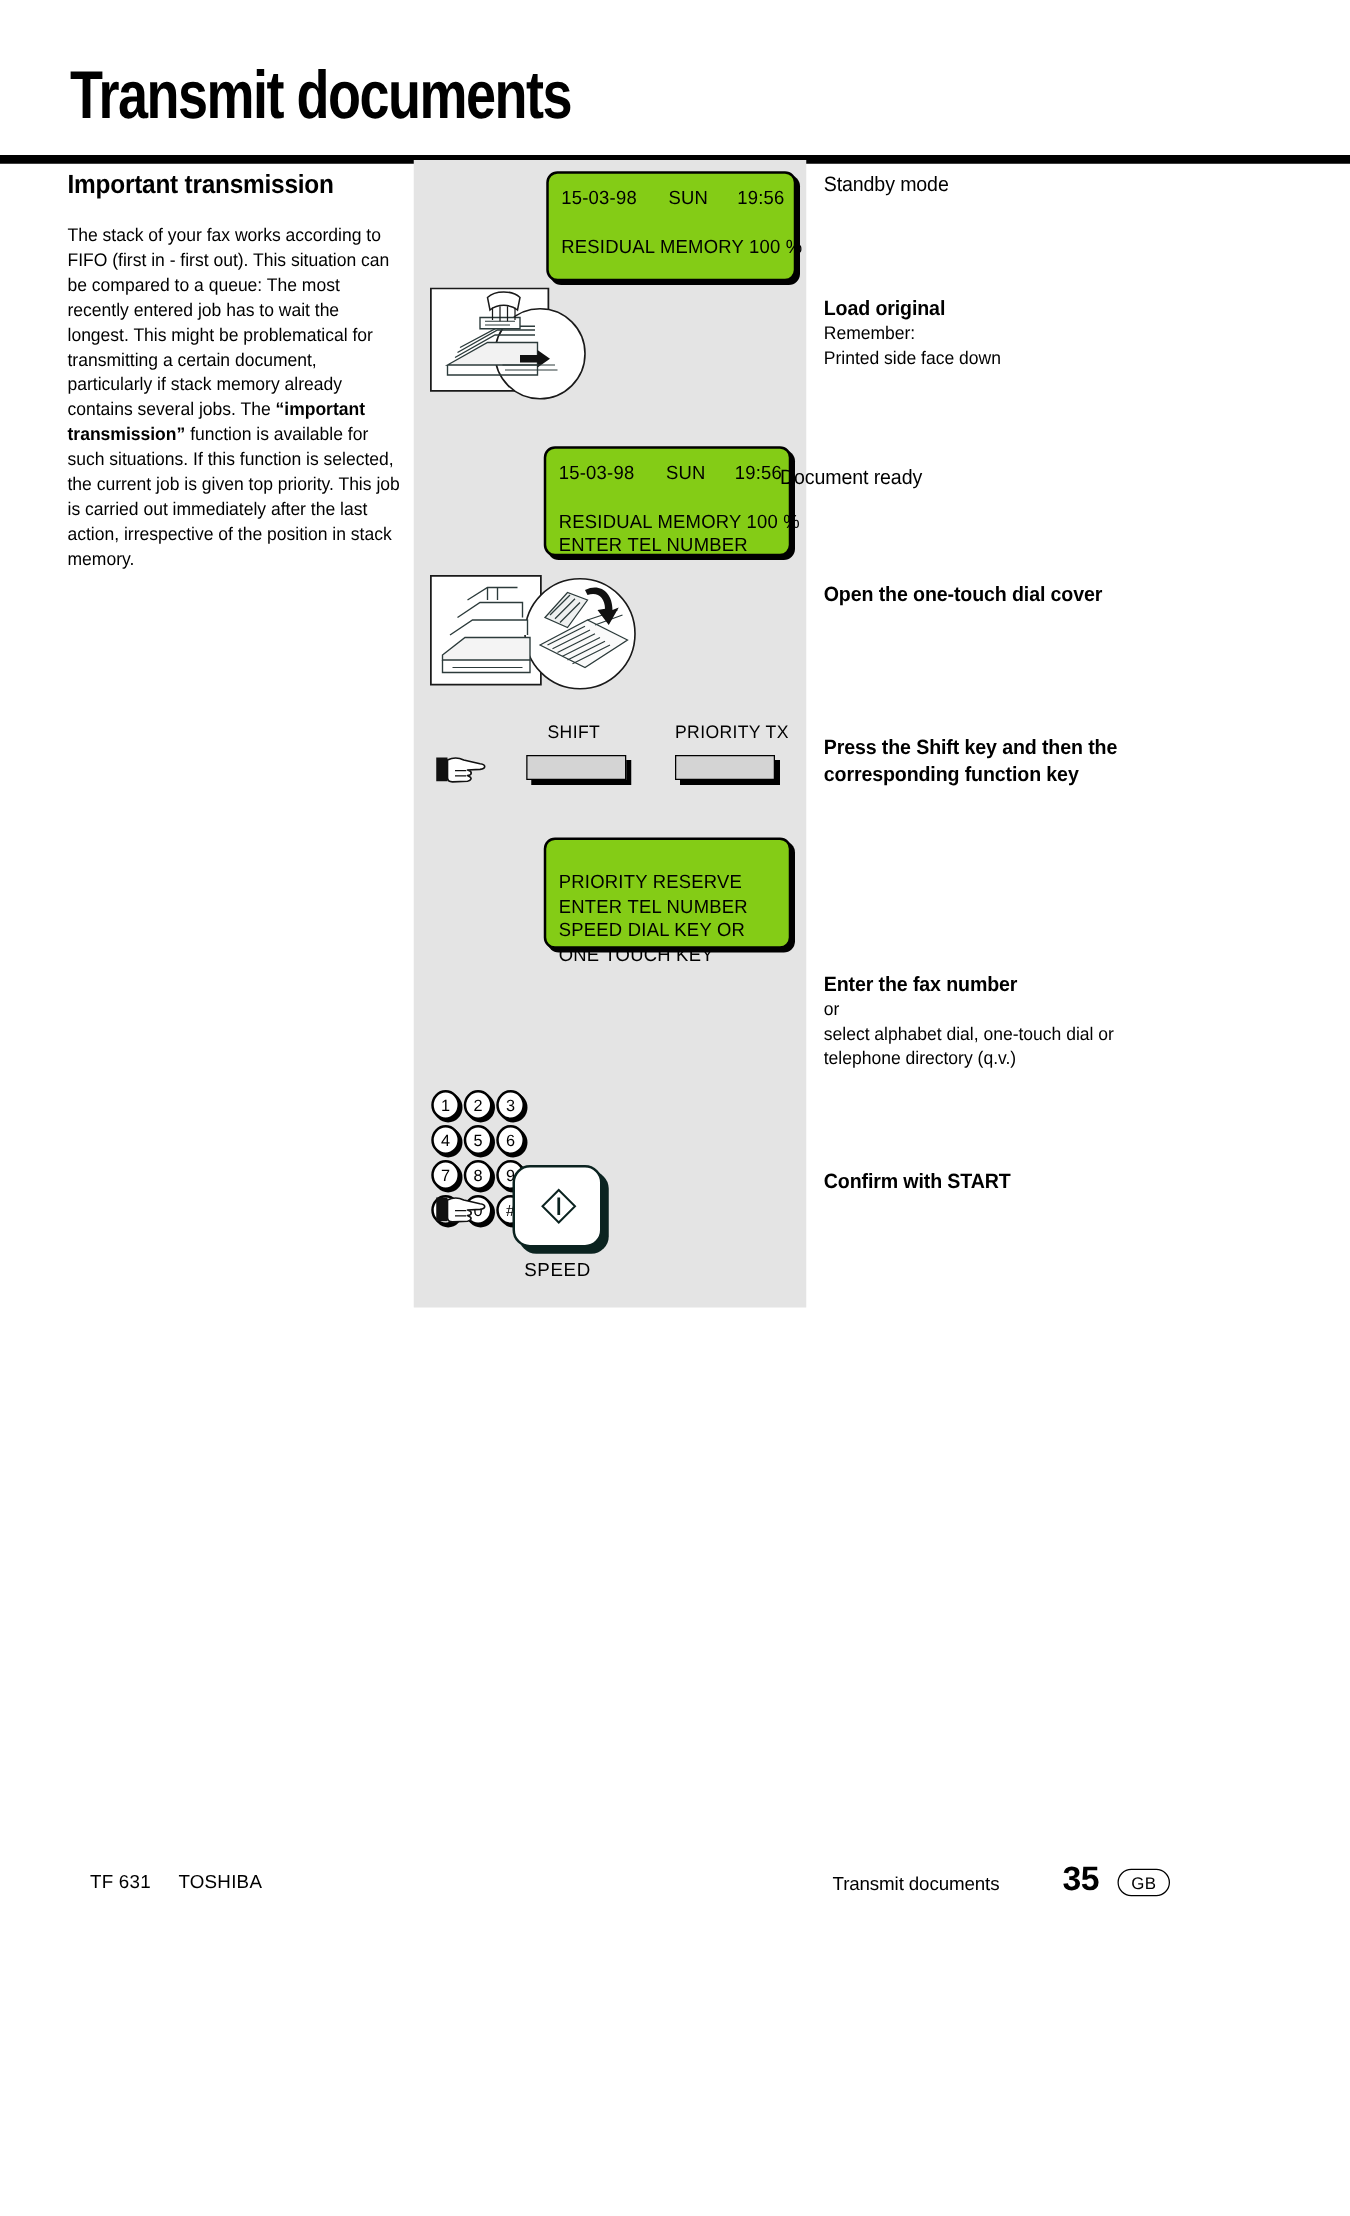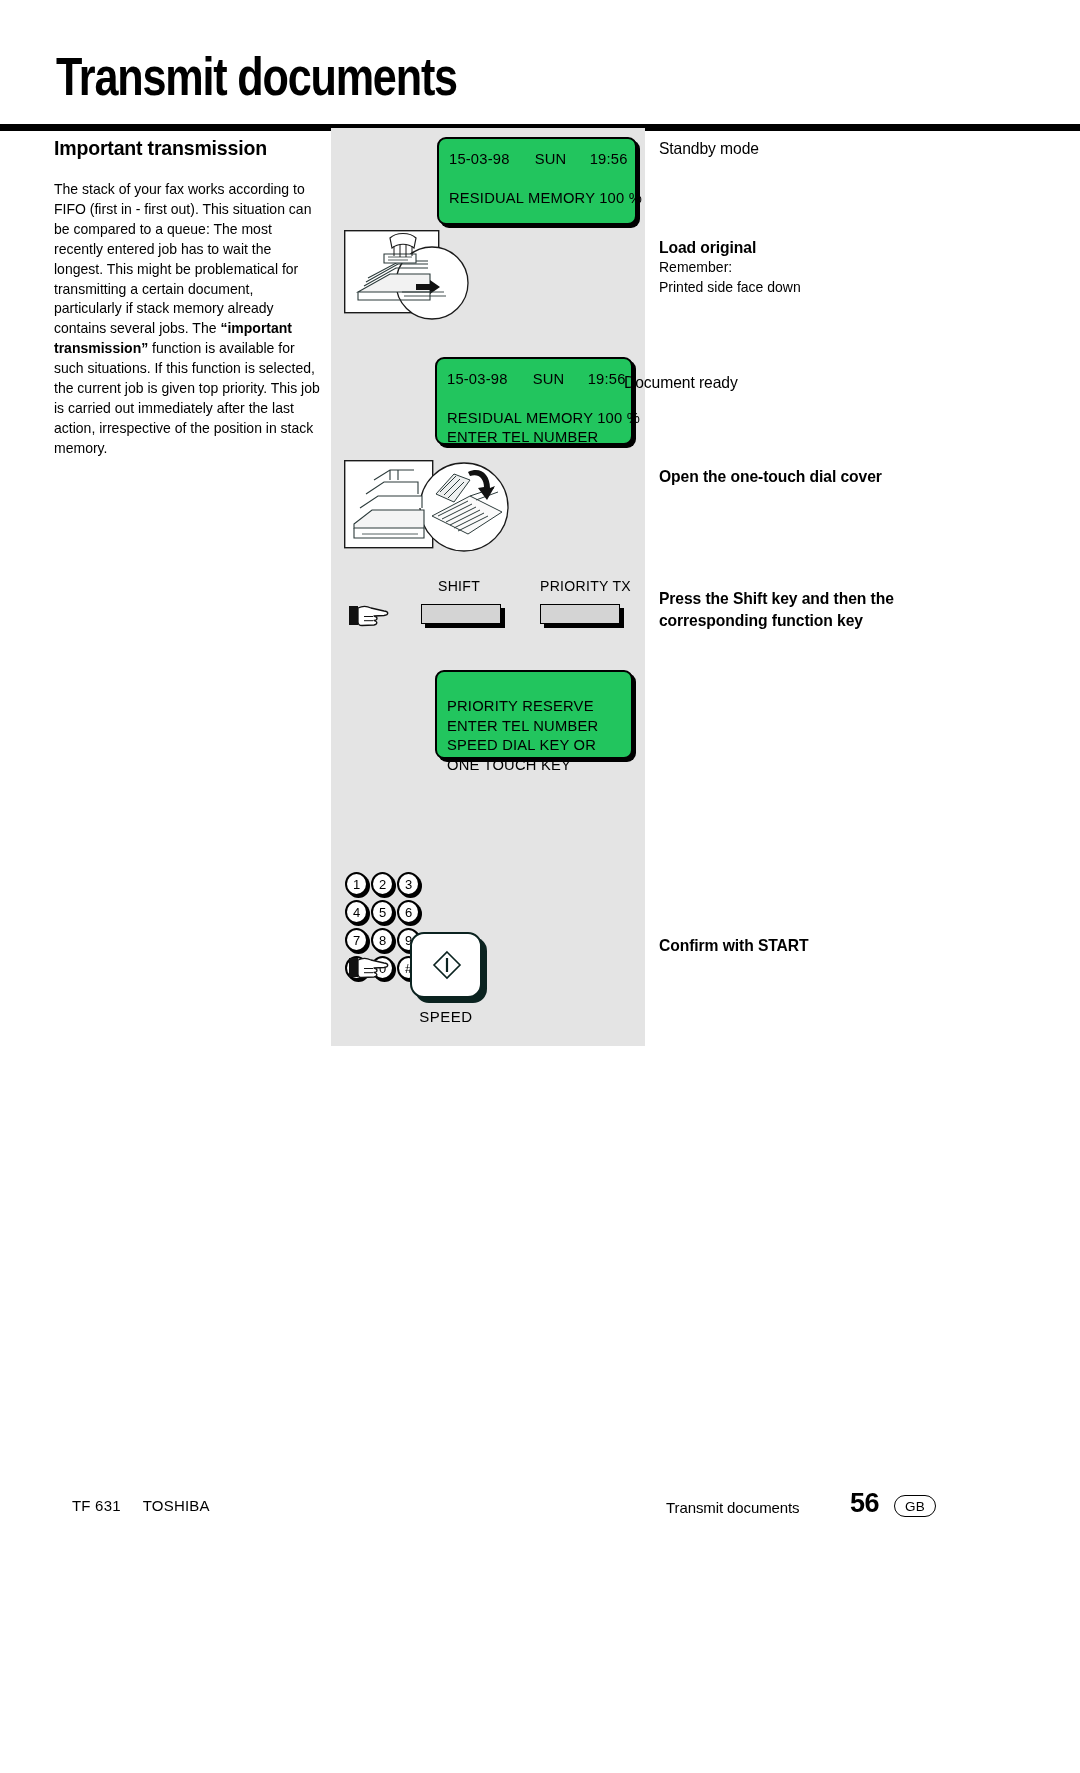--- a/index.html
+++ b/index.html
@@ -48,21 +48,21 @@
   
   .gray-panel {
     position:absolute; left:331px; top:128px;
     width:314px; height:918px;
     background:#e4e4e4;
   }
 
   
   .lcd {
     position:absolute;
-    background:#22c55e;
+    background:#84cc16;
     border:2.6px solid #000;
     border-radius:9px;
     box-shadow:3px 3px 0 #000;
   }
   .lcd .row {
     font-size:15.2px; letter-spacing:0.2px;
     white-space:nowrap;
     transform:scaleX(0.97); transform-origin:left center;
   }
 
@@ -307,25 +307,31 @@
 
   <div class="instr" style="left:659px; top:465px;">
     <div class="h">Open the one-touch dial cover</div>
   </div>
 
   <div class="instr" style="left:659px; top:587px; width:260px;">
     <div class="h">Press the Shift key and then the corresponding function key</div>
   </div>
 
 
+  <div class="instr" style="left:659px; top:777px;">
+    <div class="h">Enter the fax number</div>
+    <div class="p">or</div>
+    <div class="p">select alphabet dial, one-touch dial or</div>
+    <div class="p">telephone directory (q.v.)</div>
+  </div>
 
   <div class="instr" style="left:659px; top:934px;">
     <div class="h">Confirm with START</div>
   </div>
 
   <div class="footer">
     <div class="f-left"><span>TF 631</span><span class="sp"></span><span>TOSHIBA</span></div>
     <div class="f-center">Transmit documents</div>
-    <div class="f-page">56</div>
+    <div class="f-page">35</div>
     <div class="f-gb">GB</div>
   </div>
 
 </div>
 
 </body></html>

